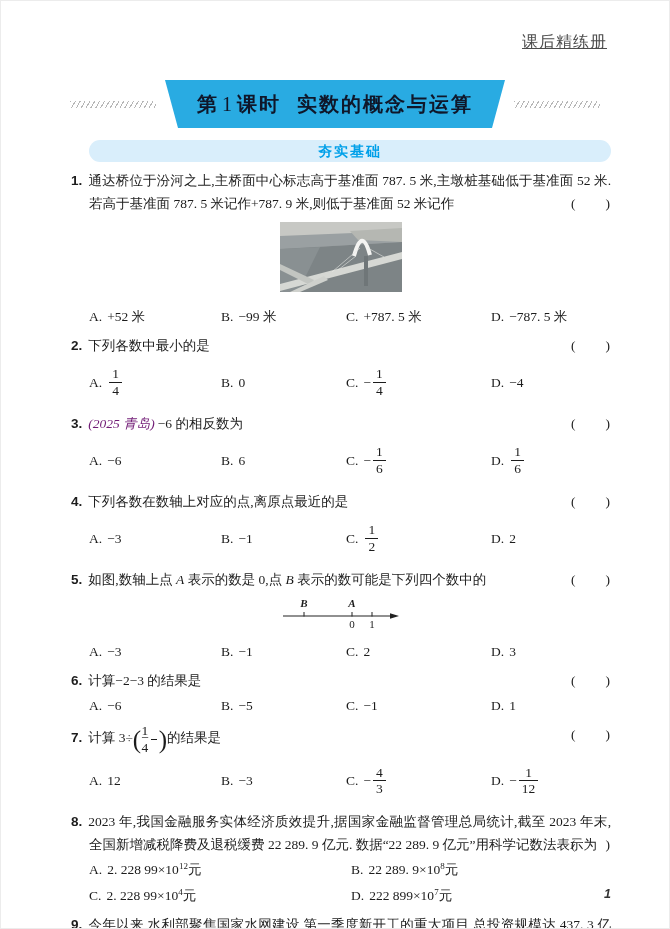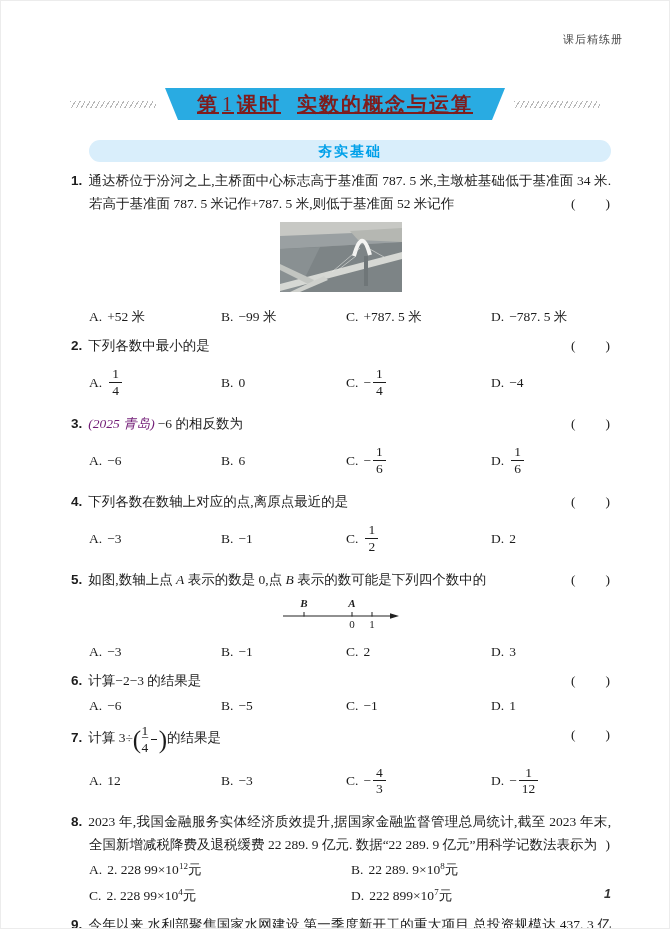--- a/index.html
+++ b/index.html
@@ -1,29 +1,29 @@
 <!DOCTYPE html>
 <html><head>
 <meta charset="utf-8">
 <style>
   html,body{margin:0;padding:0;background:#fff;}
   .page{position:relative;width:670px;height:929px;background:#fff;box-sizing:border-box;
         border:1px solid #ececec;font-family:"Liberation Serif","DejaVu Serif",serif;
         color:#1c1c1c;overflow:hidden;}
-  .booklet{position:absolute;top:31px;right:46px;font-size:11px;color:#4c4c4c;
-           font-family:"Liberation Sans",sans-serif;letter-spacing:1px;}
+  .booklet{position:absolute;top:31px;right:62px;font-size:16px;color:#4c4c4c;
+           font-family:"Liberation Sans",sans-serif;letter-spacing:1px;text-decoration:underline;}
   
   .banner-row{position:absolute;top:86px;left:0;right:0;height:34px;display:flex;
               align-items:center;justify-content:center;gap:9px;}
   .hatch{width:86px;height:7px;
          background:repeating-linear-gradient(120deg,#b7b7b7 0 1px,transparent 1px 4.2px);}
-  .banner{background:#29abe2;color:#7f1d1d;height:32px;display:flex;align-items:center;
+  .banner{background:#29abe2;color:#0f172a;height:48px;display:flex;align-items:center;
           padding:0 32px;clip-path:polygon(0 0,100% 0,calc(100% - 13px) 100%,13px 100%);
           font-family:"Liberation Sans",sans-serif;font-weight:bold;font-size:20px;
-          letter-spacing:2px;white-space:nowrap;text-decoration:underline;}
+          letter-spacing:2px;white-space:nowrap;}
   .b-label{margin-right:16px;}
   .b-num{font-family:"Liberation Serif",serif;font-weight:normal;padding:0 3px;}
   
   .section-bar{position:absolute;top:139px;left:88px;right:58px;height:22px;background:#d9eefb;
                border-radius:11px;text-align:center;line-height:22px;color:#00a0e9;
                font-weight:bold;font-family:"Liberation Sans",sans-serif;font-size:14px;
                letter-spacing:2px;}
   
   .questions{position:absolute;top:168px;left:70px;right:58px;font-size:13.5px;line-height:23px;}
   .question{margin-bottom:4px;}
@@ -61,21 +61,21 @@
       <span class="b-label"><span>第</span><span class="b-num">1</span><span>课时</span></span>
       <span class="b-title">实数的概念与运算</span>
     </div>
     <span class="hatch"></span>
   </div>
 
   <div class="section-bar">夯实基础</div>
 
   <div class="questions">
       <div class="question">
-        <div class="q-body"><span class="q-num">1.</span><span>通达桥位于汾河之上,主桥面中心标志高于基准面 787. 5 米,主墩桩基础低于基准面 34 米. 若高于基准面 787. 5 米记作+787. 5 米,则低于基准面 52 米记作</span><span class="bracket">(　　)</span></div>
+        <div class="q-body"><span class="q-num">1.</span><span>通达桥位于汾河之上,主桥面中心标志高于基准面 787. 5 米,主墩桩基础低于基准面 52 米. 若高于基准面 787. 5 米记作+787. 9 米,则低于基准面 52 米记作</span><span class="bracket">(　　)</span></div>
   <div class="q-figure">
     <svg width="122" height="70" viewBox="0 0 122 70">
       <rect width="122" height="70" fill="#aeb2b3"></rect>
       <rect width="122" height="14" fill="#c7c8c4"></rect>
       <polygon points="0,14 122,9 122,20 0,27" fill="#9aa0a2"></polygon>
       <polygon points="70,9 122,6 122,20 78,18" fill="#b5b7b2"></polygon>
       <polygon points="0,27 122,20 122,70 0,70" fill="#7d8486"></polygon>
       <polygon points="0,27 40,25 18,70 0,70" fill="#899092"></polygon>
       <polygon points="0,62 122,30 122,37 0,69" fill="#d6d8d4"></polygon>
       <polygon points="0,42 34,58 30,63 0,48" fill="#c2c5c1"></polygon>

